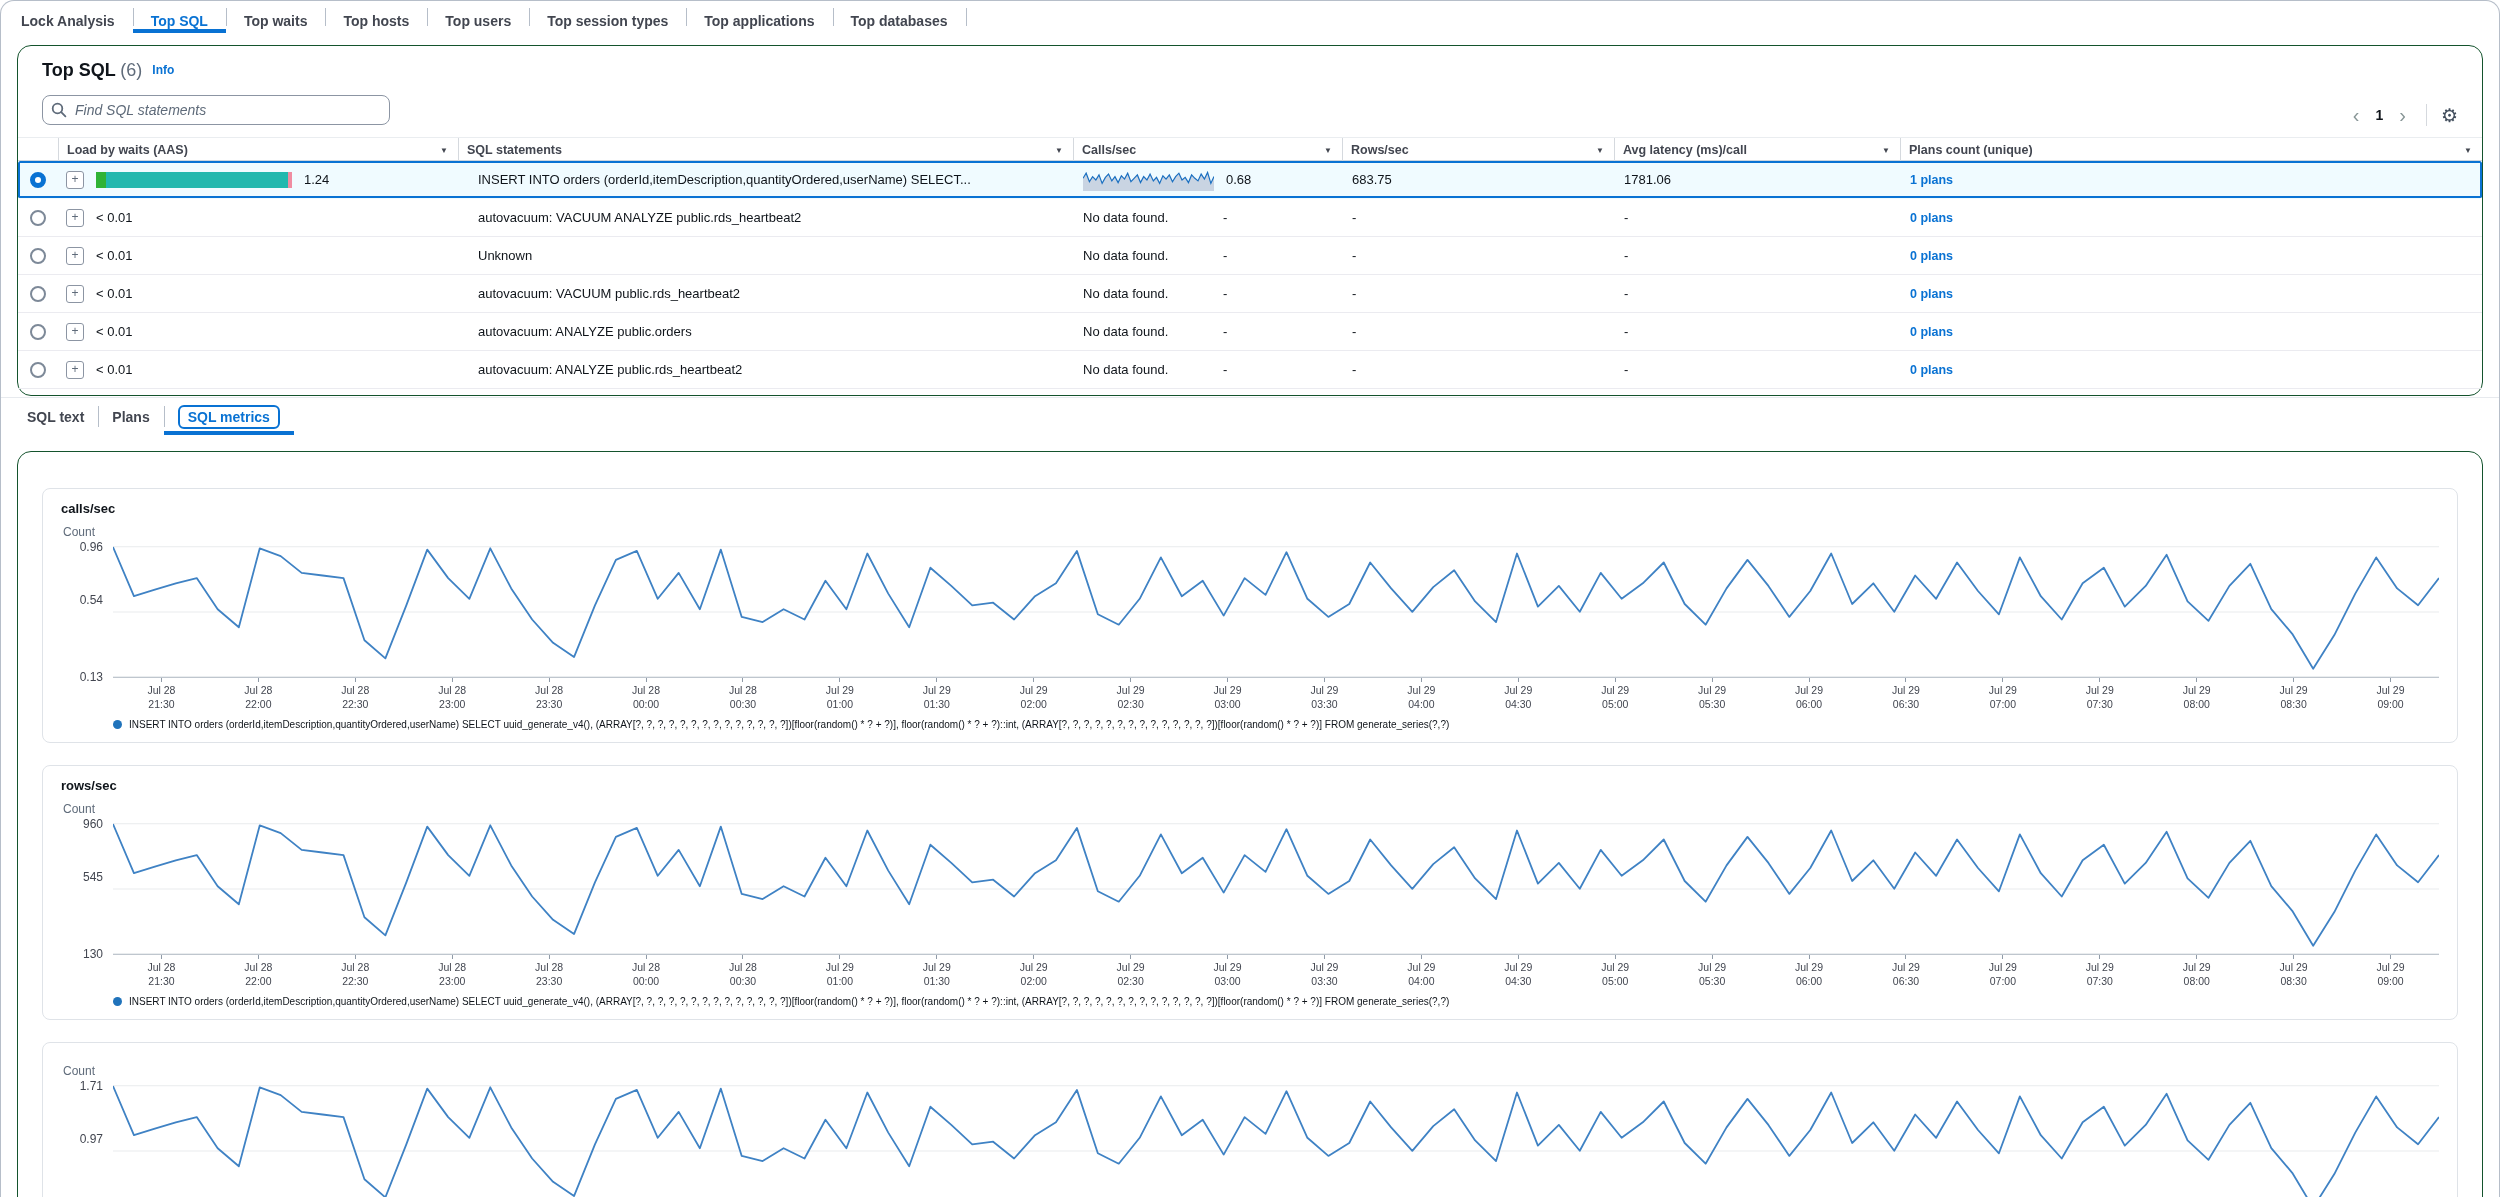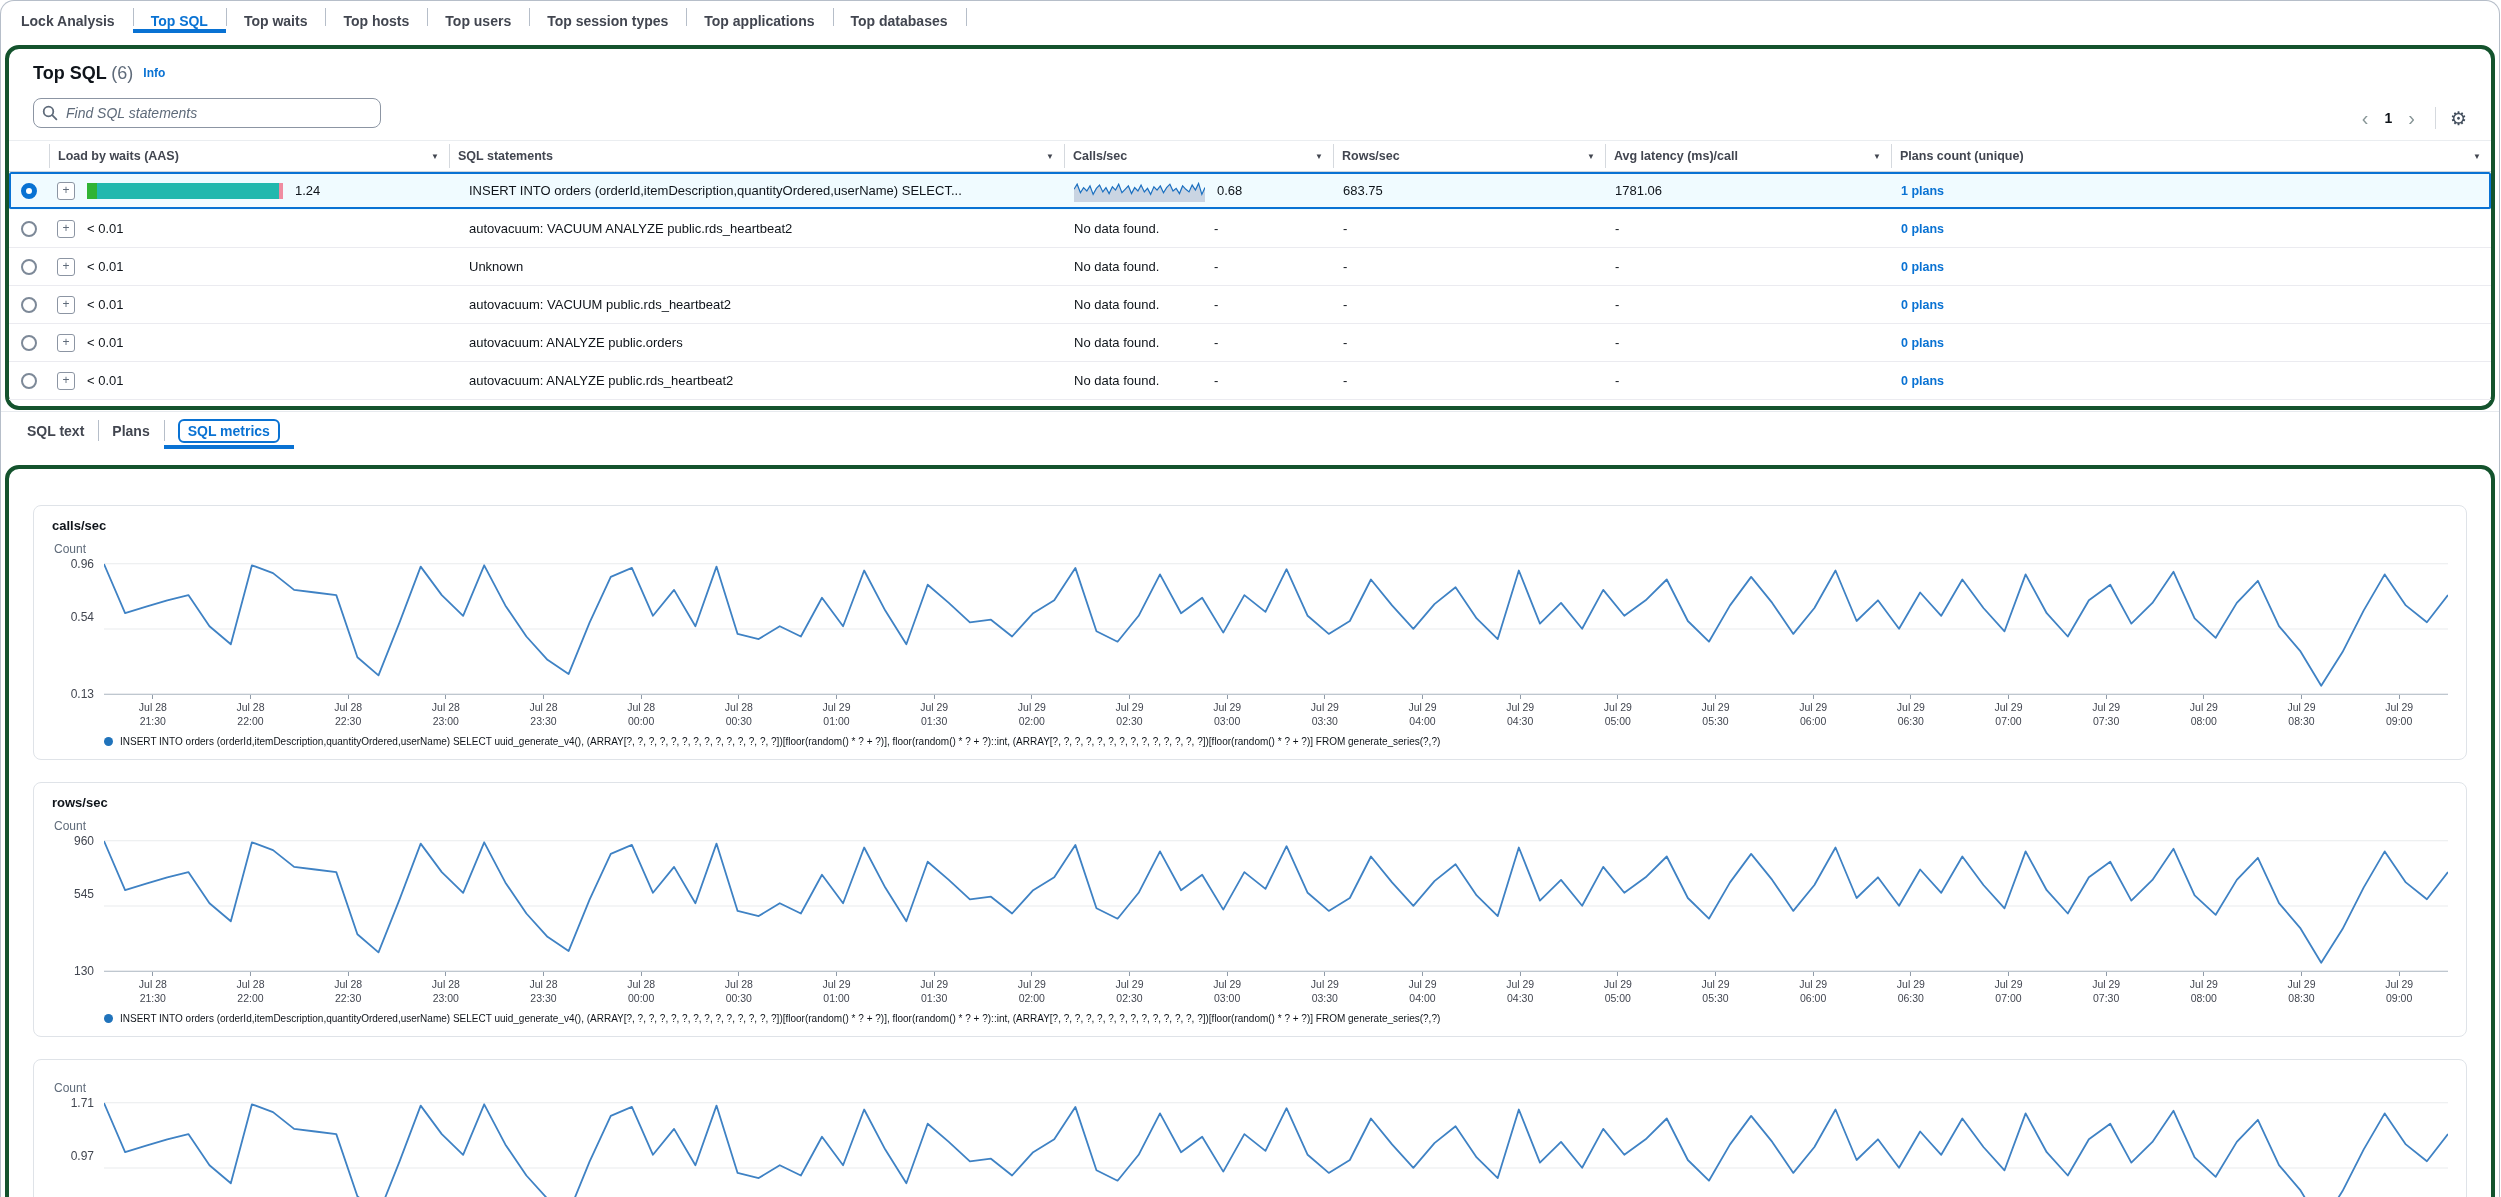--- a/index.html
+++ b/index.html
@@ -9,21 +9,21 @@
 
   
   .top-tabs { display:flex; height:32px; align-items:stretch; padding-left:2px; }
   .ttab { position:relative; border:none; background:none; padding:12px 18px; font-family:inherit; font-size:14px; font-weight:700; color:#424650; cursor:pointer; }
   .ttab::before { content:""; position:absolute; left:0; top:7px; bottom:7px; width:1px; background:#b6bec9; }
   .ttab:first-child::before { display:none; }
   .ttab:last-child::after { content:""; position:absolute; right:-1px; top:7px; bottom:7px; width:1px; background:#b6bec9; }
   .ttab.active { color:#0972d3; box-shadow:inset 0 -4px 0 0 #0972d3; }
 
   
-  .card { margin:12px 4px 0; border:4px solid #14532d; border-radius:14px; background:#fff; }
+  .card { margin:12px 16px 0; border:1px solid #14532d; border-radius:14px; background:#fff; }
   .panel-divider { height:1px; background:#e7eaee; margin-top:1px; }
 
   
   .top-sql-card { padding:14px 0 6px; }
   .card-head { display:flex; align-items:flex-start; padding:0 24px; position:relative; }
   .h2 { font-size:18px; font-weight:700; color:#0f141a; }
   .h2 .count { color:#5f6b7a; font-weight:400; }
   .info-link { font-size:12px; font-weight:700; color:#0972d3; margin-left:10px; text-decoration:none; cursor:pointer; position:relative; top:-2px; }
   .head-actions { position:absolute; right:24px; top:44px; display:flex; align-items:center; gap:6px; }
   .pg-btn { background:none; border:none; font-size:20px; line-height:1; color:#879596; cursor:pointer; padding:0 6px; font-family:inherit; }
@@ -32,21 +32,21 @@
   .gear-btn { background:none; border:none; font-size:19px; color:#414d5c; cursor:pointer; line-height:1; }
 
   .search-wrap { margin:14px 24px 0; position:relative; width:348px; }
   .search-wrap svg { position:absolute; left:9px; top:7px; }
   .search-input { width:100%; height:30px; border:1px solid #8c95a3; border-radius:8px; padding:0 10px 0 32px; font-family:inherit; font-size:14px; font-style:italic; color:#0f141a; }
   .search-input::placeholder { color:#5f6b7a; font-style:italic; }
 
   
   .tbl { margin-top:12px; }
   .t-grid { display:grid; grid-template-columns:40px 400px 615px 269px 272px 286px 1fr; align-items:center; }
-  .t-head { height:32px; border-top:1px solid #eaedf0; border-bottom:1px solid #cfd5dc; }
+  .t-head { height:24px; border-top:1px solid #eaedf0; border-bottom:1px solid #cfd5dc; }
   .th { display:flex; align-items:center; justify-content:space-between; height:24px; padding:0 8px; font-size:12.5px; font-weight:700; color:#424650; border-left:1px solid #d5d9de; }
   .th.first { border-left:none; }
   .th .caret { font-size:8px; color:#424650; cursor:pointer; padding:2px; }
   .t-row { height:38px; border-bottom:1px solid #ebebf0; position:relative; }
   .t-row.selected { background:#f0fbff; box-shadow:inset 0 0 0 2px #0972d3; border-radius:2px; border-bottom-color:transparent; }
   .cell { padding-left:10px; font-size:13px; color:#0f141a; white-space:nowrap; overflow:hidden; }
   .cell.c-radio { display:flex; justify-content:center; padding-left:0; }
   .radio { width:16px; height:16px; border-radius:50%; border:2px solid #7d8998; background:#fff; cursor:pointer; }
   .radio.on { border:5px solid #0972d3; }
   .c-load { display:flex; align-items:center; gap:12px; padding-left:8px; }

